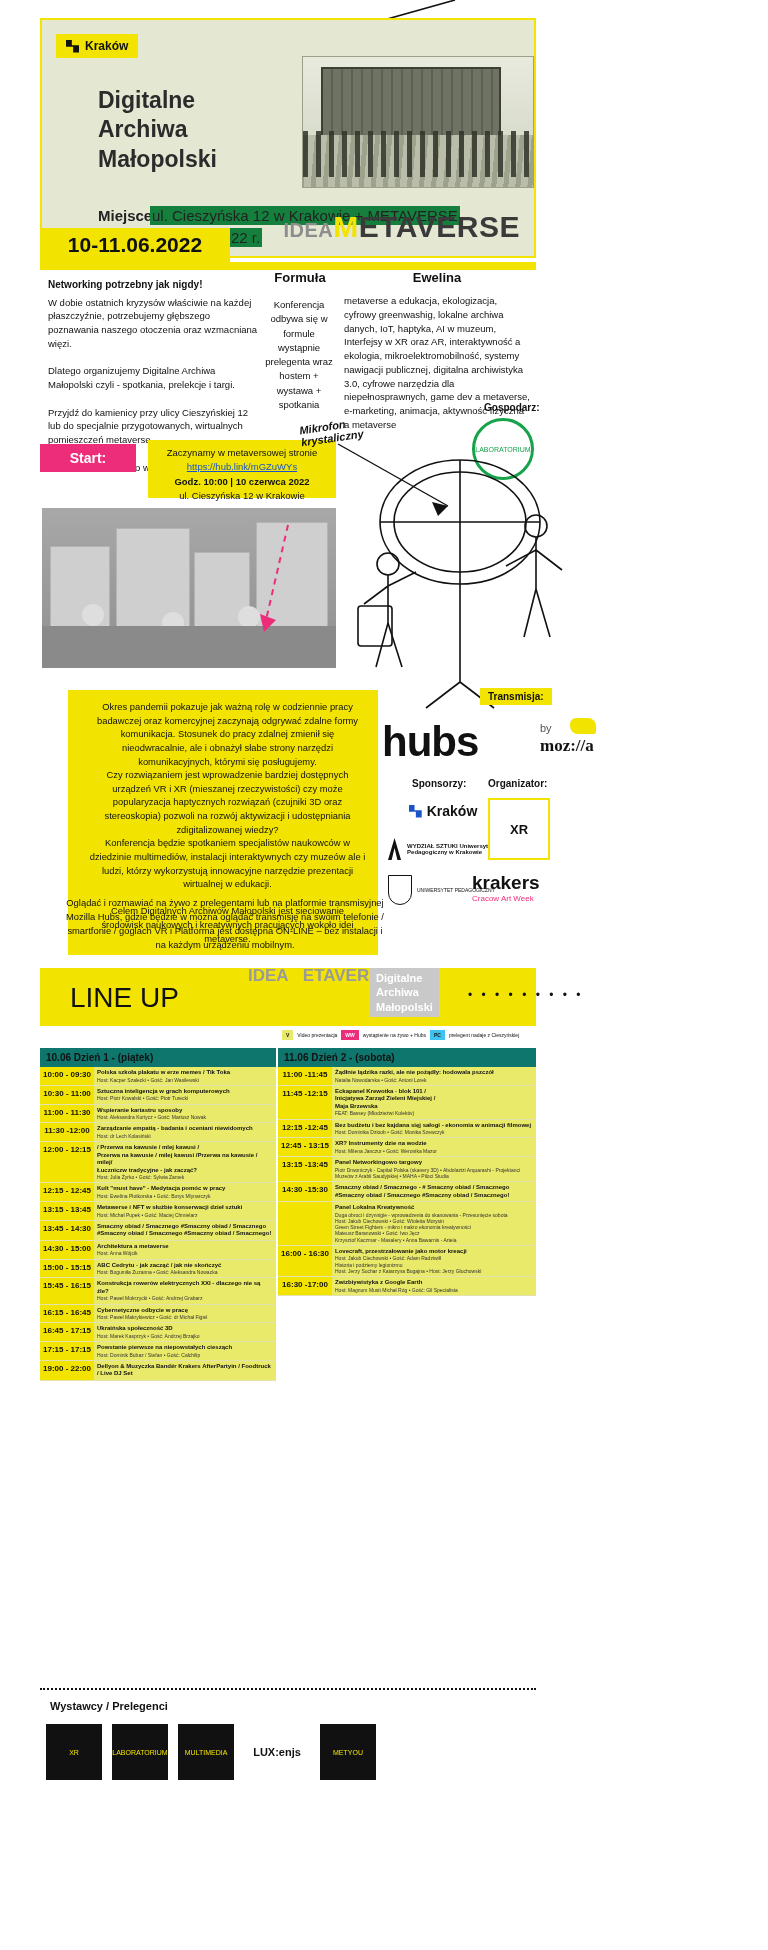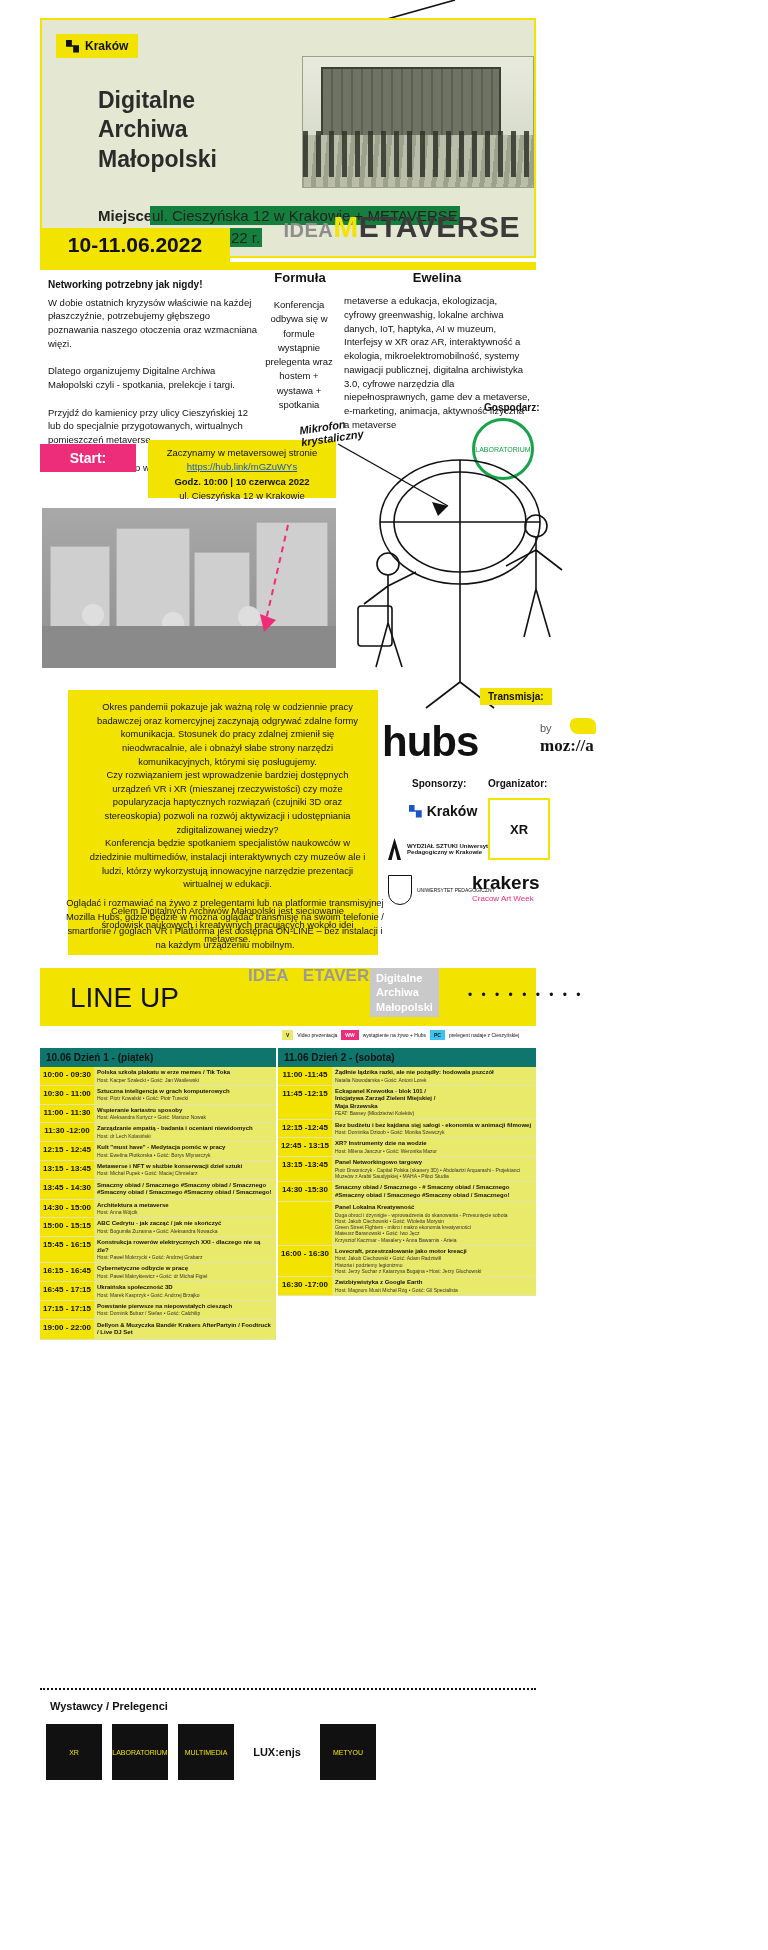--- a/index.html
+++ b/index.html
@@ -375,20 +375,29 @@
           </div>
         </div>
         <div class="slot">
           <div class="t">11:30 -12:00</div>
           <div class="b">
             <span class="ti" style="white-space: pre-line;">Zarządzanie empatią - badania i oceniani niewidomych</span>
             <span class="sp" style="white-space: pre-line;">Host: dr Lech Kolasiński</span>
           </div>
         </div>
         <div class="slot">
+          <div class="t">12:00 - 12:15</div>
+          <div class="b">
+            <span class="ti" style="white-space: pre-line;">/ Przerwa na kawusie / mlej kawusi /
+Przerwa na kawusie / milej kawusi /Przerwa na kawusie / milej/
+Łuczniczw tradycyjne - jak zacząć?</span>
+            <span class="sp" style="white-space: pre-line;">Host: Julia Żyrko • Gość: Sylwia Zamek</span>
+          </div>
+        </div>
+        <div class="slot">
           <div class="t">12:15 - 12:45</div>
           <div class="b">
             <span class="ti" style="white-space: pre-line;">Kult "must have" - Medytacja pomóc w pracy</span>
             <span class="sp" style="white-space: pre-line;">Host: Ewelina Płotkorska • Gość: Borys Mlynarczyk</span>
           </div>
         </div>
         <div class="slot">
           <div class="t">13:15 - 13:45</div>
           <div class="b">
             <span class="ti" style="white-space: pre-line;">Metawerse i NFT w służbie konserwacji dzieł sztuki</span>

